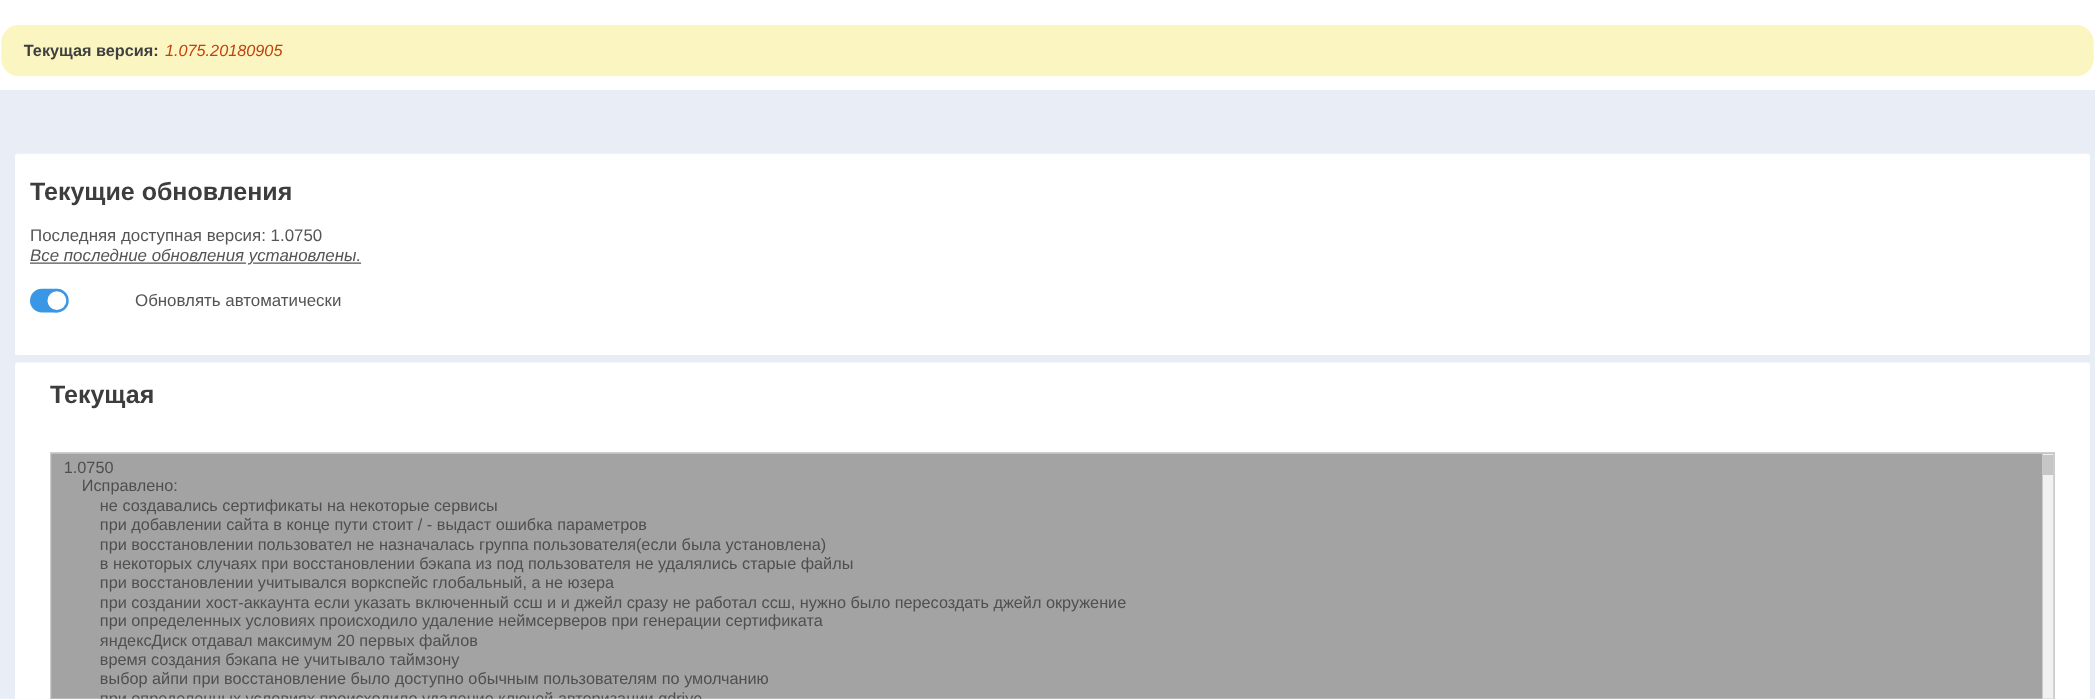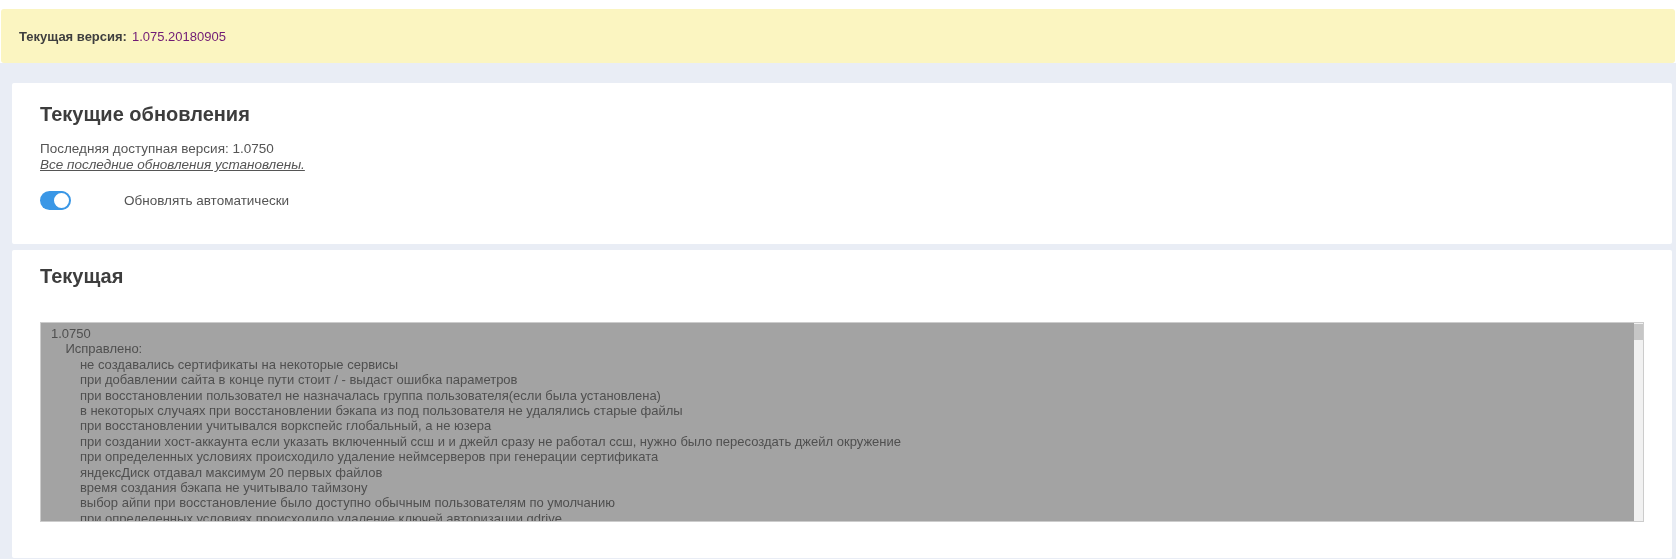--- a/index.html
+++ b/index.html
@@ -3,42 +3,42 @@
 <meta charset="utf-8">
 <style>
   * { box-sizing: border-box; margin: 0; padding: 0; }
   html, body { width: 1676px; height: 559px; overflow: hidden; }
   body {
     font-family: "Liberation Sans", sans-serif;
     background: #ffffff;
   }
   .banner-area { padding-top: 9px; background: #ffffff; }
   .banner {
-    margin: 0 1px;
-    height: 54px;
+    margin: 11px 1px;
+    height: 41px;
     background: #fbf5c1;
-    border-radius: 3px;
+    border-radius: 14px;
     display: flex;
     align-items: center;
     padding-left: 18px;
     font-size: 13px;
   }
   .banner .label { font-weight: bold; color: #3f3f3f; margin-right: 5px; }
-  .banner .value { color: #701a75; }
+  .banner .value { color: #c2410c; font-style: italic; }
 
   .page {
     height: 508px;
     background: #e9edf5;
     padding: 20px 4px 12px 12px;
   }
   .card {
     background: #ffffff;
     border-radius: 2px;
   }
-  .card-updates { height: 161px; margin-bottom: 6px; padding: 0 28px; }
+  .card-updates { height: 161px; margin-bottom: 6px; padding: 0 12px; margin-top: 31px; }
   .card-history { height: 308px; padding: 0 28px; }
 
   .card-title {
     font-size: 20px;
     line-height: 20px;
     font-weight: bold;
     color: #3d3d3d;
   }
   .card-updates .card-title { padding-top: 21px; }
   .card-history .card-title { padding-top: 16px; }

